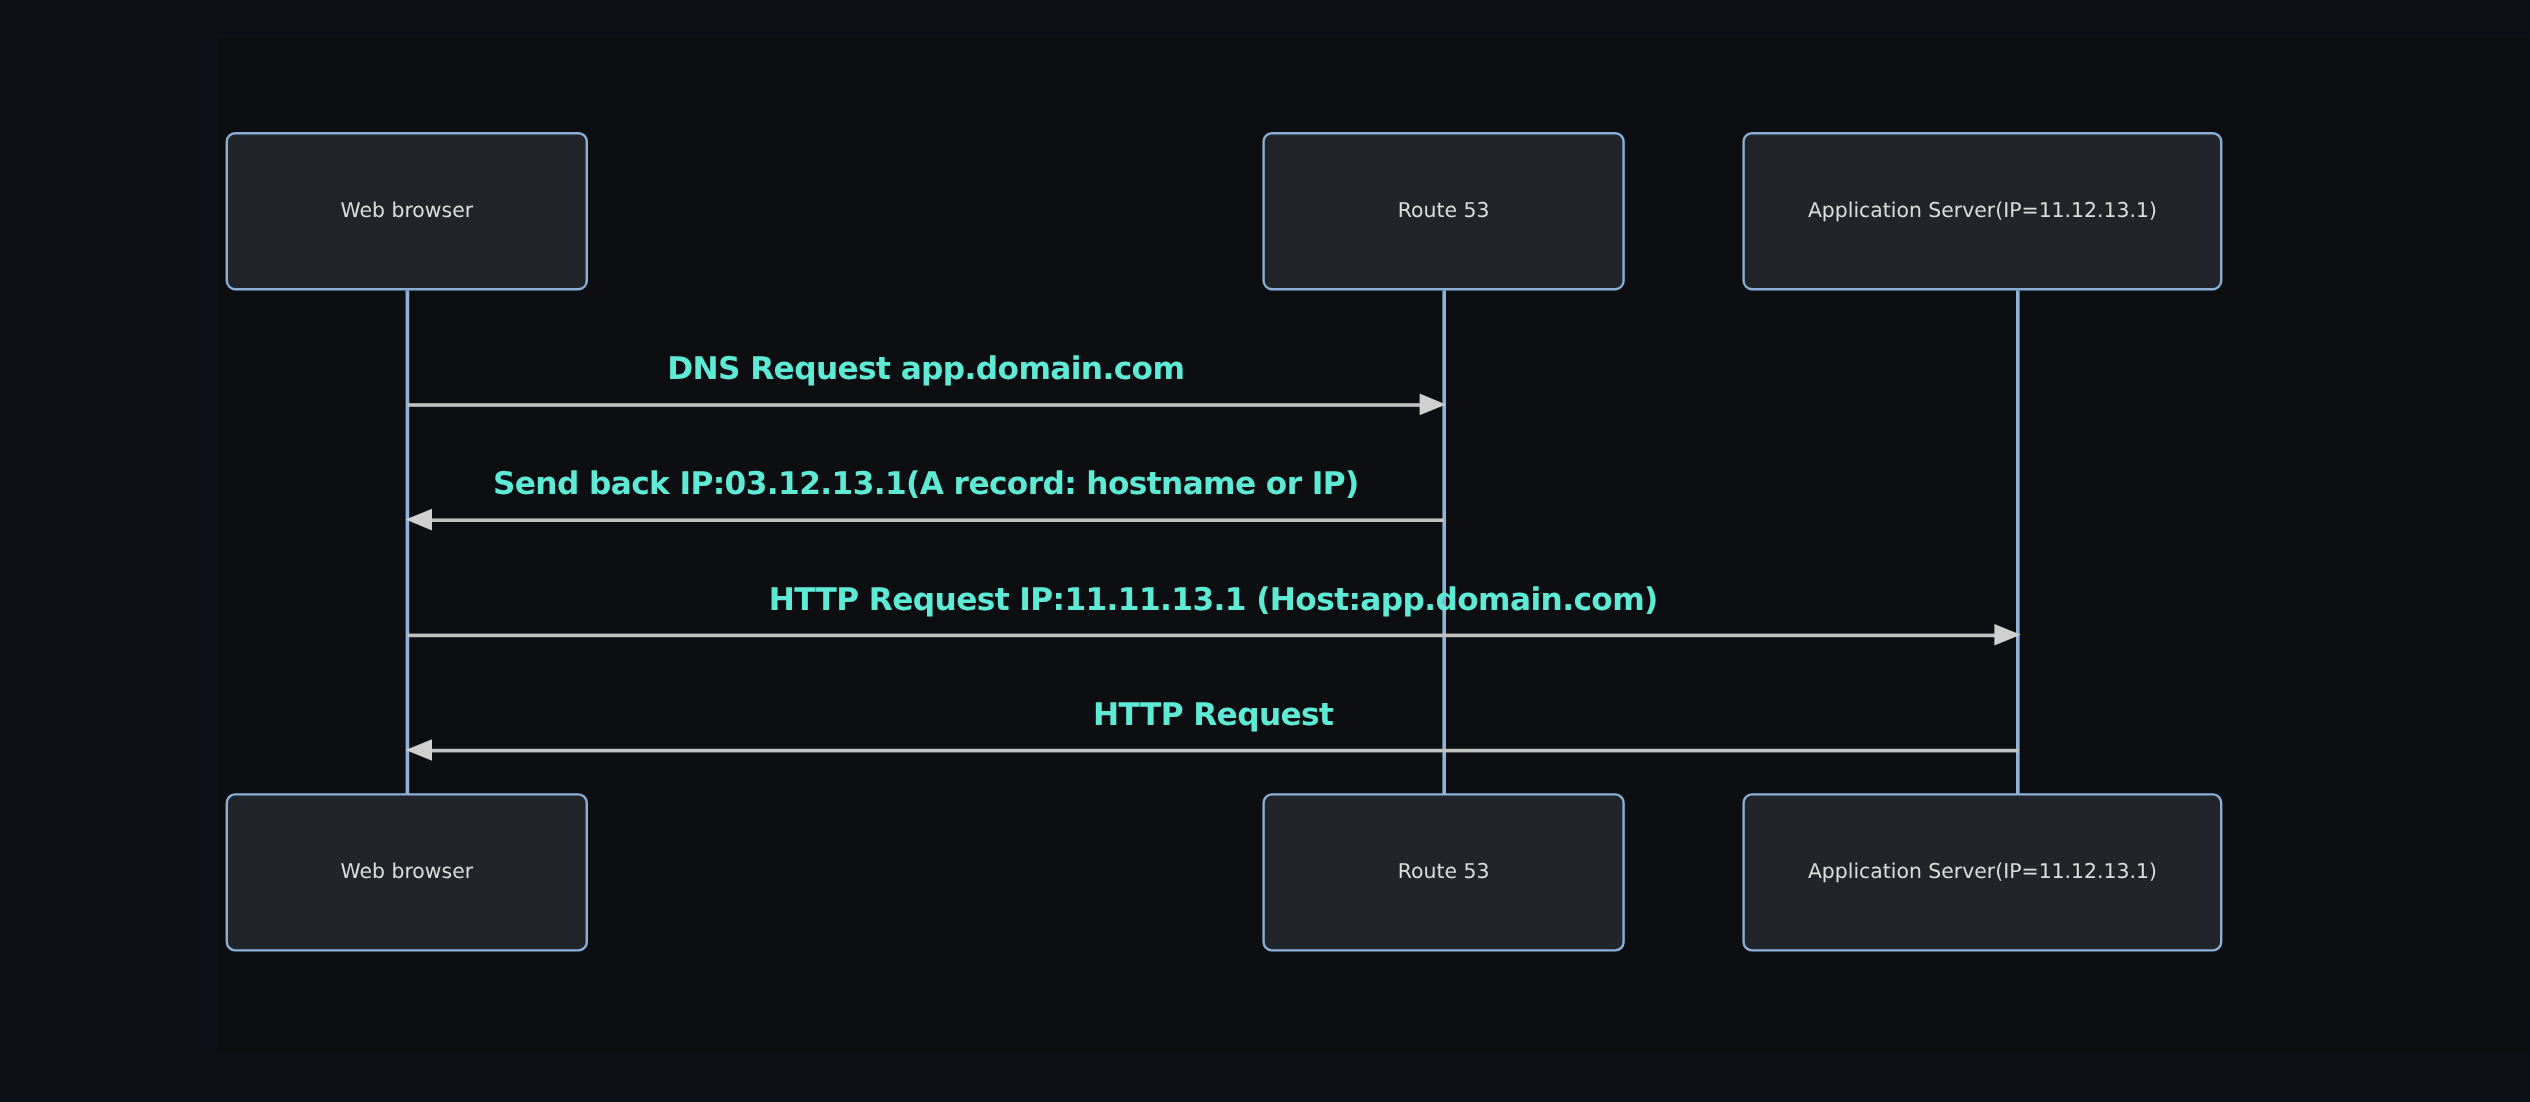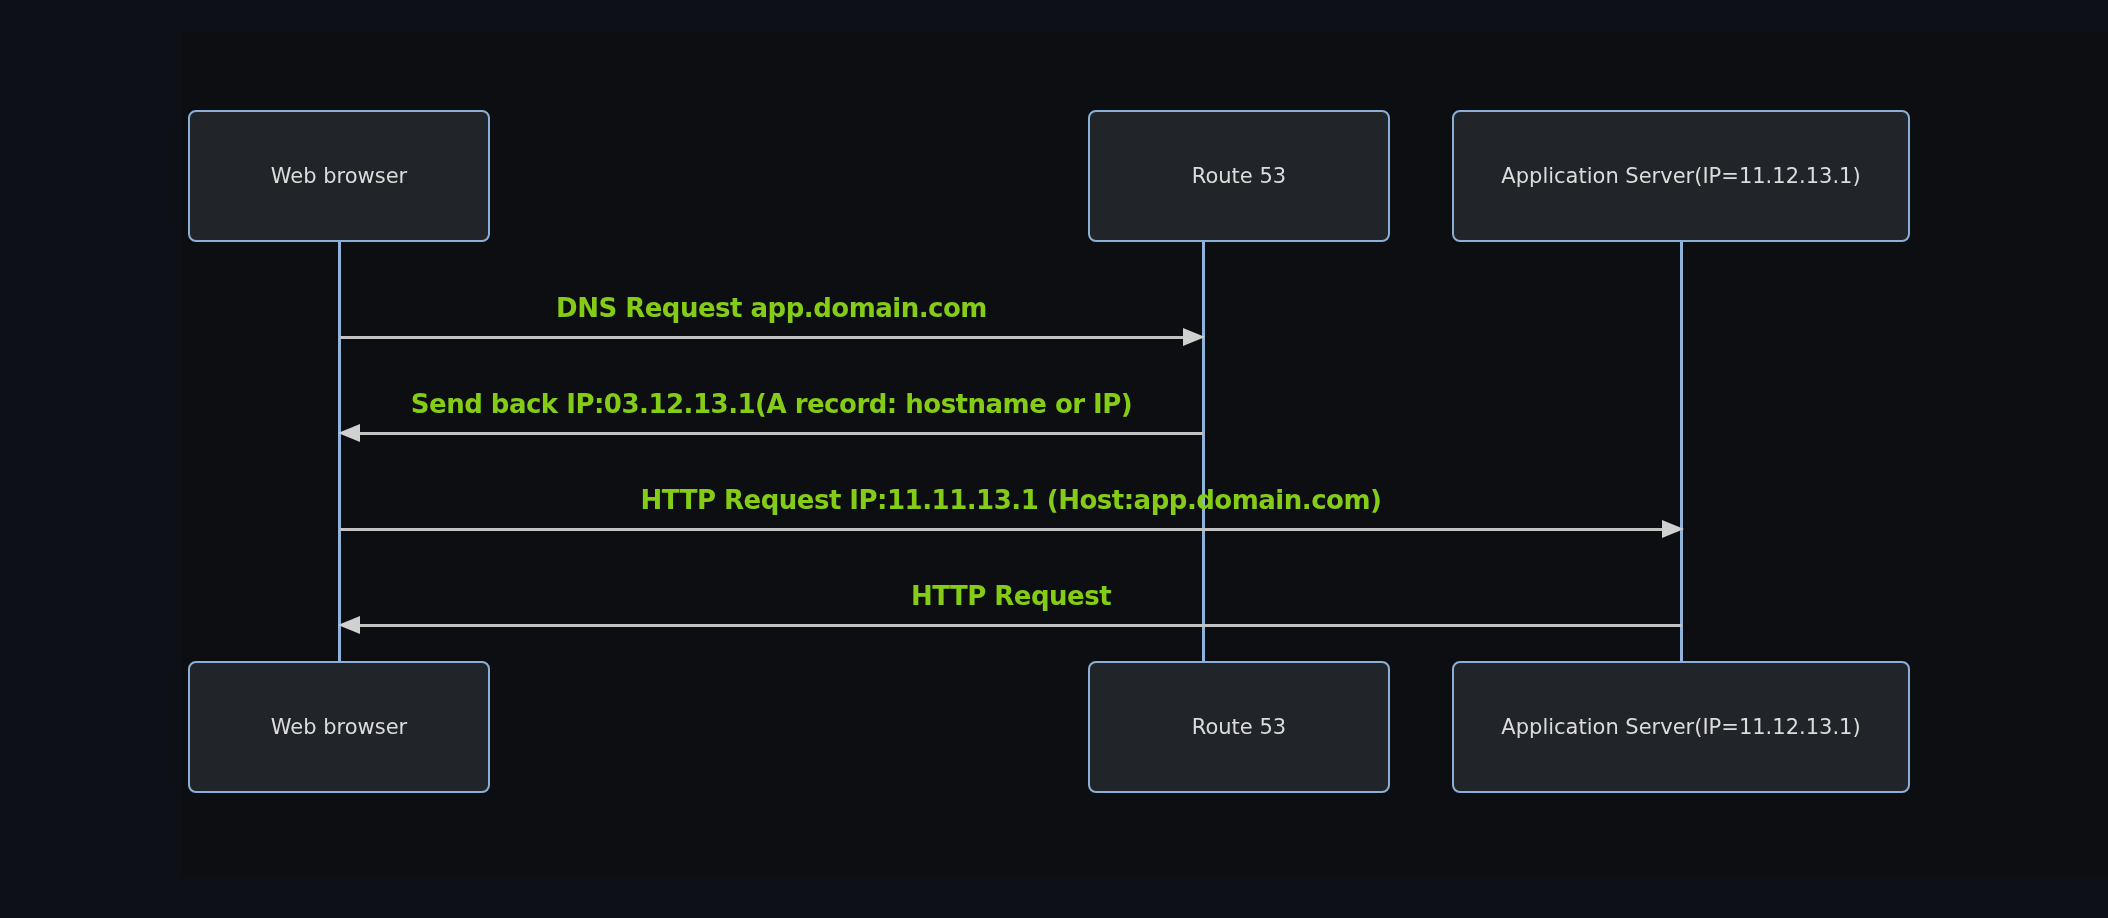--- a/index.html
+++ b/index.html
@@ -16,44 +16,44 @@
   .lifeline{
     position:absolute;top:242px;height:421px;width:3px;
     background:#8fb3da;
   }
   
   .actor-box{
     position:absolute;width:302px;height:132px;
     background:#212529;border:2px solid #8ab0d8;border-radius:8px;
     box-sizing:border-box;
     display:flex;align-items:center;justify-content:center;
-    color:#dcdcdc;font-size:21px;white-space:nowrap;
+    color:#dcdcdc;font-size:17px;white-space:nowrap;
   }
-  .actor-box.wide{width:458px;}
+  .actor-box.wide{width:400px;}
   .row-top{top:110px;}
   .row-bottom{top:661px;}
   .col-a{left:188px;}
-  .col-b{left:1088px;}
+  .col-b{left:1052px;}
   .col-c{left:1452px;}
   
   .msg{position:absolute;height:0;}
   .msg .line{
     position:absolute;top:-1px;height:3px;background:#c2c2c2;
   }
   .msg.dir-right .line{left:0;right:14px;}
   .msg.dir-left  .line{left:14px;right:0;}
   .msg .head{
     position:absolute;width:0;height:0;top:-9px;
     border-top:9px solid transparent;border-bottom:9px solid transparent;
   }
   .msg.dir-right .head{right:-2px;border-left:22px solid #d0d0d0;}
   .msg.dir-left  .head{left:-2px;border-right:22px solid #d0d0d0;}
   .msg .label{
     position:absolute;left:0;right:0;bottom:14px;
-    text-align:center;color:#84cc16;font-weight:bold;
+    text-align:center;color:#5eead4;font-weight:bold;
     font-size:26px;letter-spacing:-0.5px;white-space:nowrap;
   }
   .m1{left:340px;width:863px;top:337px;}
   .m2{left:340px;width:863px;top:433px;}
   .m3{left:340px;width:1342px;top:529px;}
   .m4{left:340px;width:1342px;top:625px;}
 </style>
 </head>
 <body>
 

